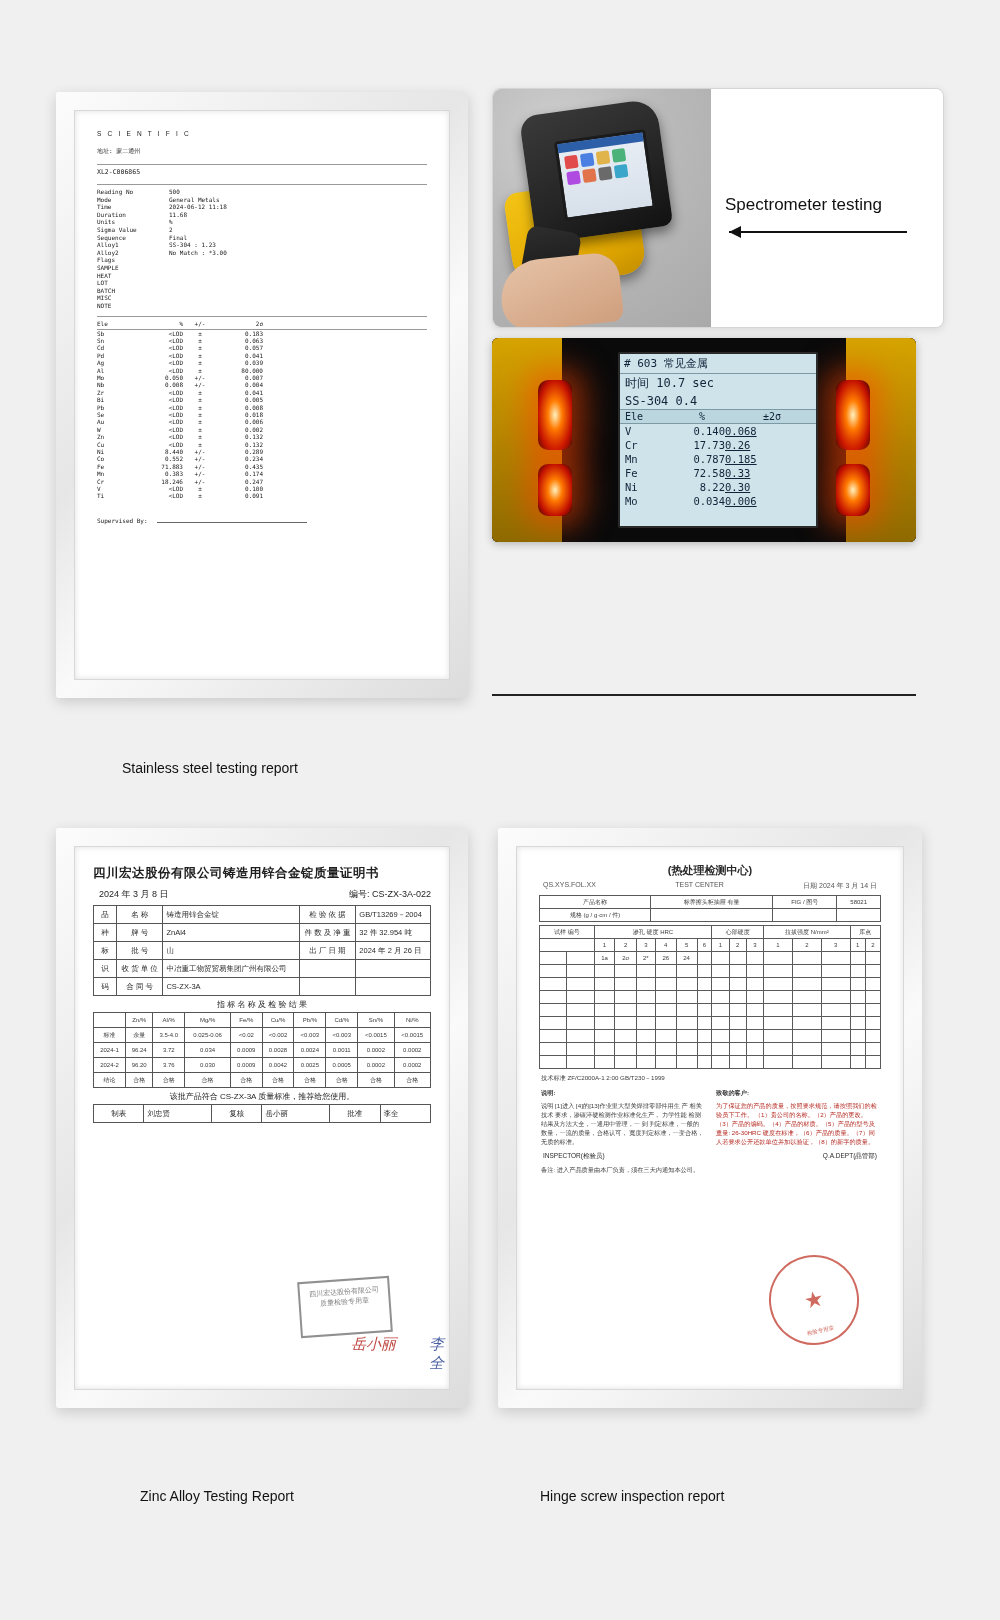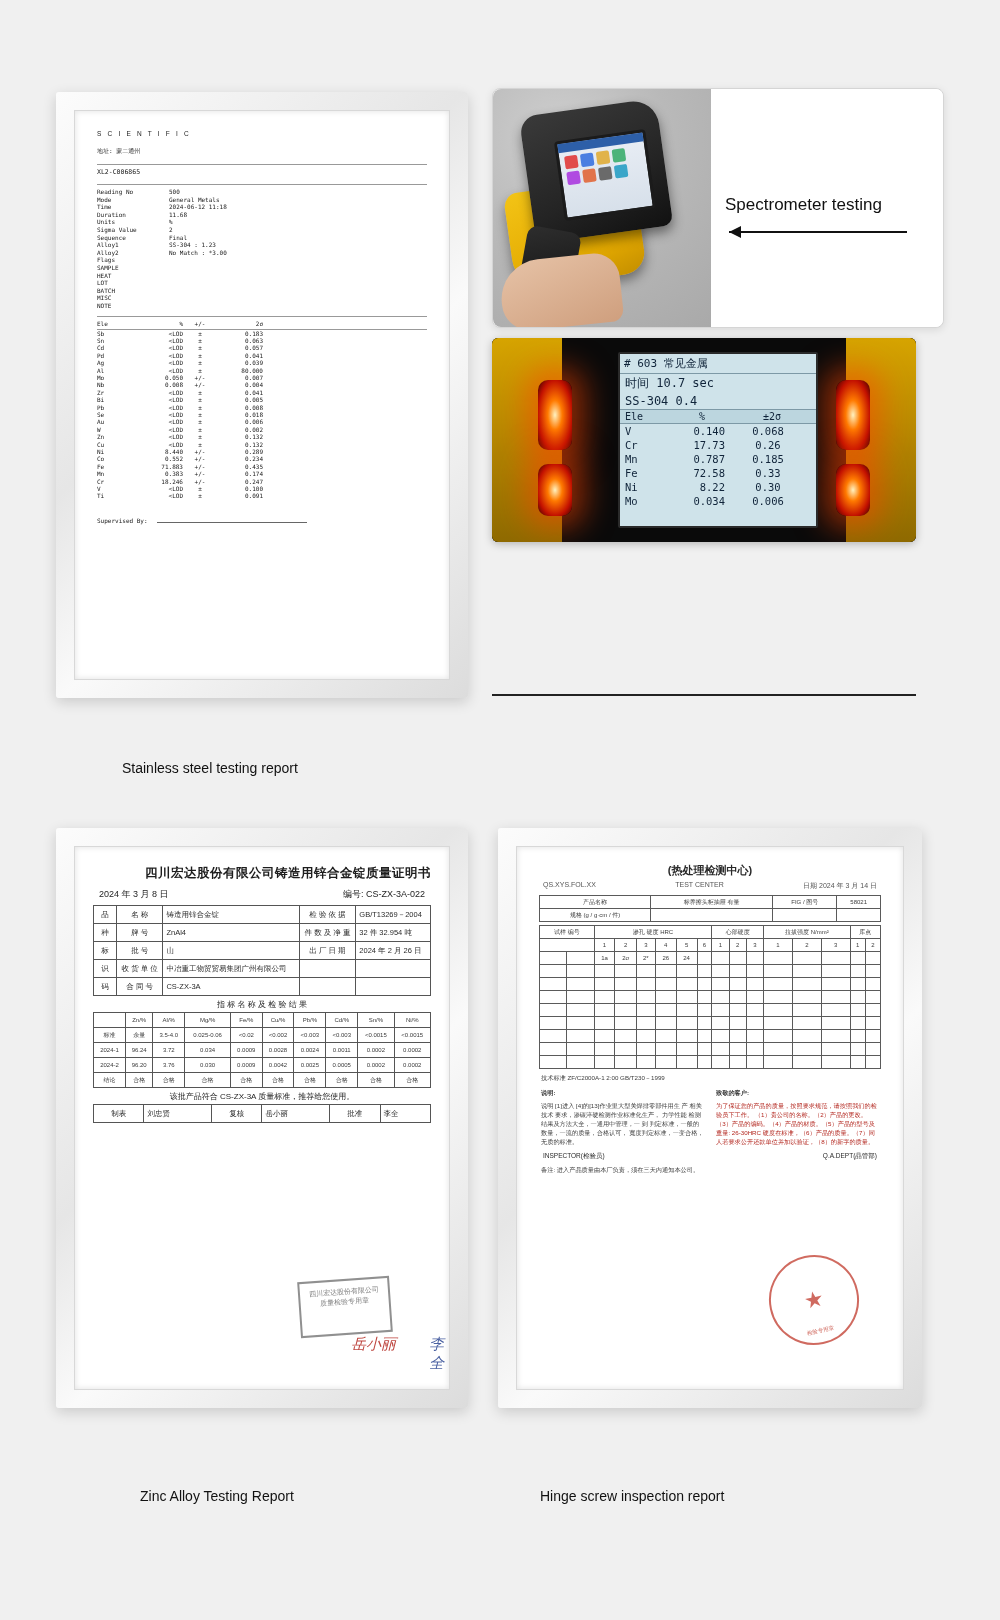--- a/index.html
+++ b/index.html
@@ -158,42 +158,42 @@
   .lcd-tablehead{
     display:flex;font-size:10px;padding:1px 5px;border-top:1px solid #7d99a6;border-bottom:1px solid #7d99a6;
     background:#bcd6df;
   }
   .lcd-tablehead .e{width:46px;}
   .lcd-tablehead .p{width:62px;text-align:center;}
   .lcd-tablehead .s{flex:1;text-align:center;}
   .lcd-row{display:flex;font-size:10.5px;padding:1px 5px;}
   .lcd-row .e{width:30px;}
   .lcd-row .p{width:70px;text-align:right;}
-  .lcd-row .s{flex:1;text-align:center;}
+  .lcd-row .s{flex:1;text-align:left;text-decoration:underline;}
 
   .divider{
     position:absolute;left:492px;top:694px;width:424px;height:2px;background:#222;
   }
 
   
   .caption{
     position:absolute;font-size:14px;color:#111;font-family:"Liberation Sans", sans-serif;
   }
   #cap-stainless{left:122px;top:760px;}
   #cap-zinc{left:140px;top:1488px;}
   #cap-hinge{left:540px;top:1488px;}
 
   
   #zinc-frame{left:56px;top:828px;width:412px;height:580px;}
   .cn-doc{
     position:absolute;left:18px;top:14px;right:18px;bottom:14px;background:#fff;
     font-family:"Liberation Sans", sans-serif;color:#1d1d1d;
   }
-  .cn-title{font-size:12.5px;font-weight:bold;text-align:right;letter-spacing:.5px;margin-top:4px;}
-  .cn-subline{display:flex;justify-content:space-between;font-size:9px;margin:6px 6px 4px 6px;}
+  .cn-title{font-size:12.5px;font-weight:bold;text-align:left;letter-spacing:.5px;margin-top:4px;}
+  .cn-subline{display:flex;justify-content:space-between;font-size:9px;margin:6px 0 4px 6px;}
   .cn-table{width:100%;border-collapse:collapse;font-size:7.5px;}
   .cn-table td{border:1px solid #555;padding:2px 3px;height:13px;color:#2b2b2b;}
   .cn-lbl{width:16px;text-align:center;color:#333;}
   .cn-center{text-align:center;}
   .cn-grid{width:100%;border-collapse:collapse;font-size:6px;margin-top:2px;}
   .cn-grid td,.cn-grid th{border:1px solid #555;padding:1px 2px;text-align:center;height:12px;font-weight:normal;color:#3a3a3a;}
   .cn-sec{font-size:8px;text-align:center;margin:3px 0 2px;}
   .stamp-sq{
     position:absolute;left:206px;top:418px;width:92px;height:56px;
     border:2px solid #6b6b6b;color:#555;font-size:7px;line-height:10px;

